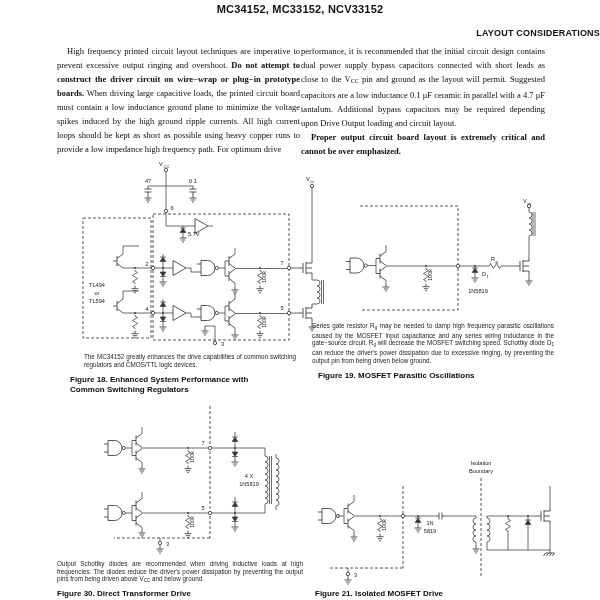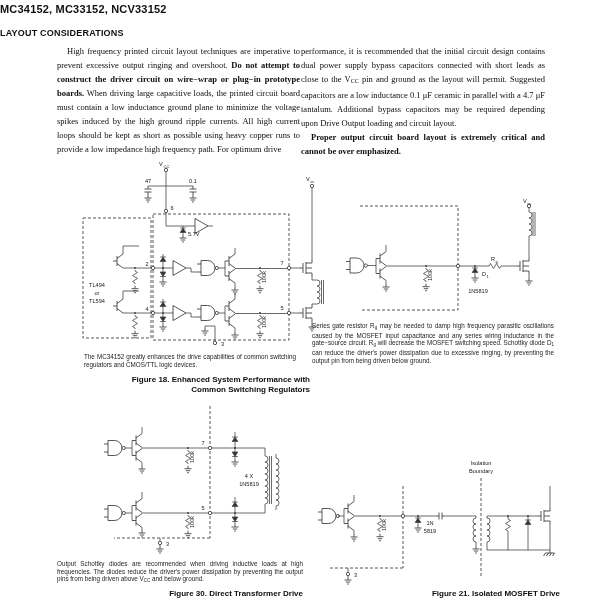--- a/index.html
+++ b/index.html
@@ -1,30 +1,30 @@
 <!DOCTYPE html>
 <html><head>
 <meta charset="utf-8">
 <style>
   *{margin:0;padding:0;box-sizing:border-box}
   html,body{background:#9a9a9a}
   .page{position:relative;width:600px;height:600px;background:#fff;margin:0 auto;
         font-family:"Liberation Sans",sans-serif;color:#111;overflow:hidden}
-  .hdr{position:absolute;left:0;top:3px;width:600px;
+  .hdr{position:absolute;left:0;top:3px;width:600px;text-align:center;
        font-size:11px;font-weight:bold;letter-spacing:.2px}
-  .sec{position:absolute;left:0;top:28px;width:600px;text-align:left;
+  .sec{position:absolute;left:0;top:28px;width:600px;text-align:right;
        font-size:9px;font-weight:bold;letter-spacing:.2px}
   .col{position:absolute;top:44px;font-family:"Liberation Serif",serif;
        font-size:8.5px;line-height:14px;text-align:justify;color:#0d0d0d}
   .col-left{left:57px;width:243px}
   .col-right{left:301px;width:244px}
   .ind{text-indent:10px}
   .sb{font-size:72%;vertical-align:-0.22em}
   .note{position:absolute;font-size:6.3px;line-height:7.7px;text-align:justify;color:#1c1c1c}
-  .ftitle{position:absolute;font-size:8px;font-weight:bold;text-align:right;line-height:10px;color:#0d0d0d}
+  .ftitle{position:absolute;font-size:8px;font-weight:bold;text-align:left;line-height:10px;color:#0d0d0d}
   svg{position:absolute;overflow:visible}
   svg text{font-family:"Liberation Sans",sans-serif;fill:#1a1a1a;stroke:none}
   .lb{font-size:5.6px}
   .lbs{font-size:4.2px}
   .w{stroke:#444;stroke-width:.8;fill:none}
   .dash{stroke:#444;stroke-width:.9;fill:none;stroke-dasharray:3 2}
   .dot{fill:#444;stroke:none}
 </style>
 </head>
 <body>
@@ -220,20 +220,23 @@
     <path class="w" d="M172,70 H186 M199,61 V40 M203,16 V40 M205,16 V40 M199,11.7 V16 M199,79 V82"></path>
     <use href="#mosn" x="192" y="70"></use>
     <use href="#coilv" x="199" y="16"></use>
     <use href="#term" x="199" y="10"></use>
     <text class="lb" x="193" y="7">V</text>
     <text class="lbs" x="197.5" y="8.5">in</text>
     <use href="#gnd" x="199" y="82"></use>
   </svg>
 
   <div class="note" style="left:312px;top:322px;width:242px"><span>Series gate resistor R</span><span class="sb">g</span><span> may be needed to damp high frequency parasitic oscillations caused by the MOSFET input capacitance and any series wiring inductance in the gate−source circuit. R</span><span class="sb">g</span><span> will decrease the MOSFET switching speed. Schottky diode D</span><span class="sb">1</span><span> can reduce the driver's power dissipation due to excessive ringing, by preventing the output pin from being driven below ground.</span></div>
+  <div class="ftitle" style="left:318px;top:371px;width:230px">
+      <div>Figure 19. MOSFET Parasitic Oscillations</div>
+    </div>
 
   <svg style="left:100px;top:400px" width="215" height="158" viewBox="0 0 215 158">
     <path class="dash" d="M110,6 V138 M110,138 H14"></path>
 
     <use href="#nand" x="8" y="40.5"></use>
     <path class="w" d="M25.4,48 H32 M32,40.5 V55.5 M42,33.5 V27 M42,48 H108.3 M42,62.5 V66"></path>
     <use href="#npn" x="36" y="40.5"></use>
     <use href="#npn" x="36" y="55.5"></use>
     <use href="#gnd" x="42" y="66"></use>
     <circle class="dot" cx="88" cy="48" r="1"></circle>

